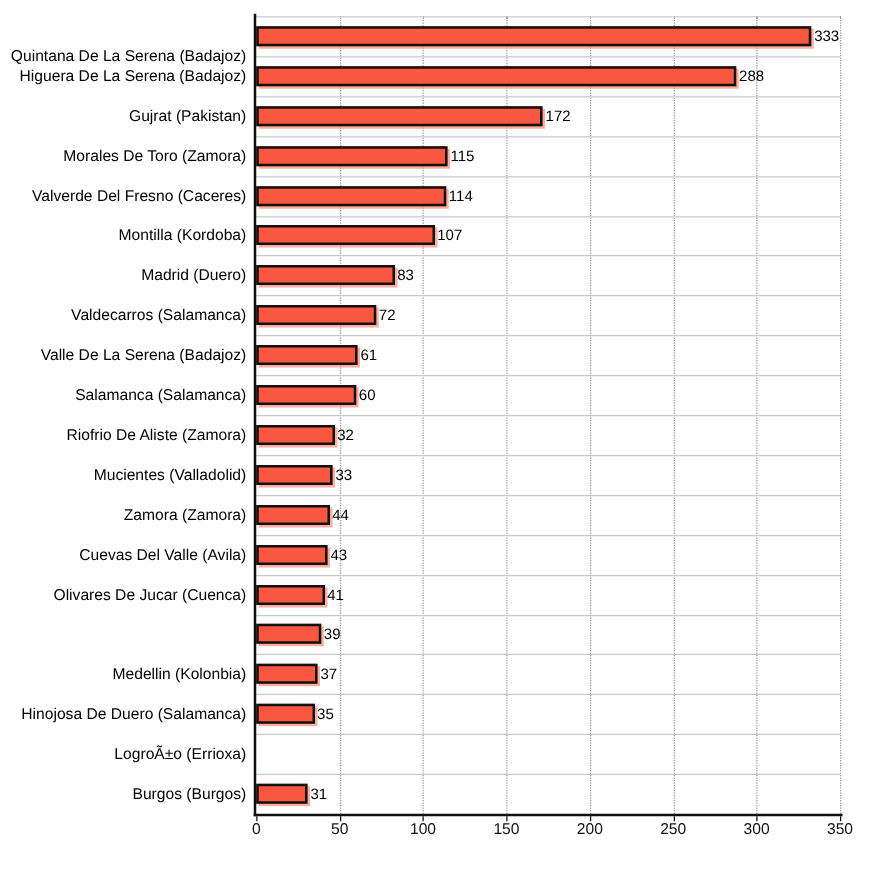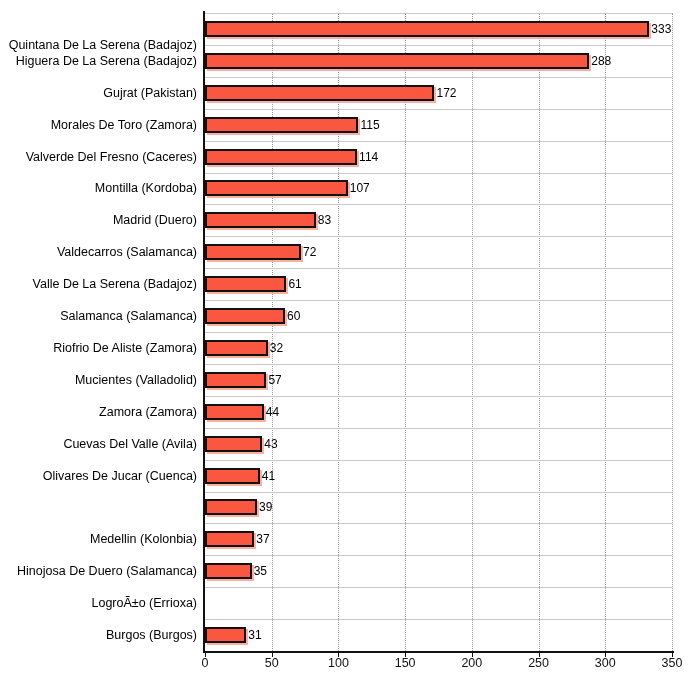--- a/index.html
+++ b/index.html
@@ -207,21 +207,21 @@
       <div class="bar-row" style="top: 287.1px; height: 31.9px;">
         <div class="bar" style="width: 80.0571px;"></div>
         <span class="bar-value">60</span>
       </div>
       <div class="bar-row" style="top: 319px; height: 31.9px;">
         <div class="bar" style="width: 62.7114px;"></div>
         <span class="bar-value">32</span>
       </div>
       <div class="bar-row" style="top: 350.9px; height: 31.9px;">
         <div class="bar" style="width: 61.3771px;"></div>
-        <span class="bar-value">57</span>
+        <span class="bar-value">33</span>
       </div>
       <div class="bar-row" style="top: 382.8px; height: 31.9px;">
         <div class="bar" style="width: 58.7086px;"></div>
         <span class="bar-value">44</span>
       </div>
       <div class="bar-row" style="top: 414.7px; height: 31.9px;">
         <div class="bar" style="width: 57.3743px;"></div>
         <span class="bar-value">43</span>
       </div>
       <div class="bar-row" style="top: 446.6px; height: 31.9px;">

